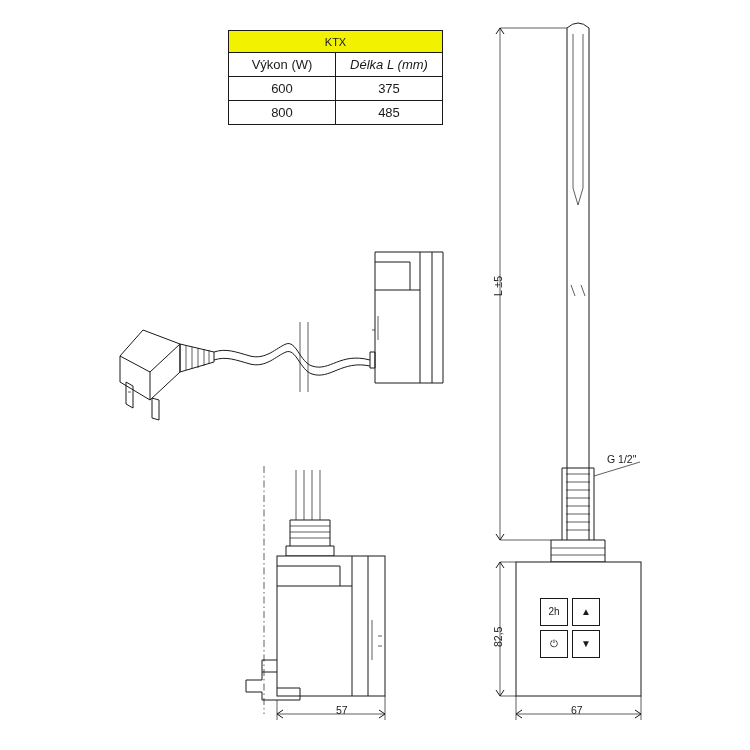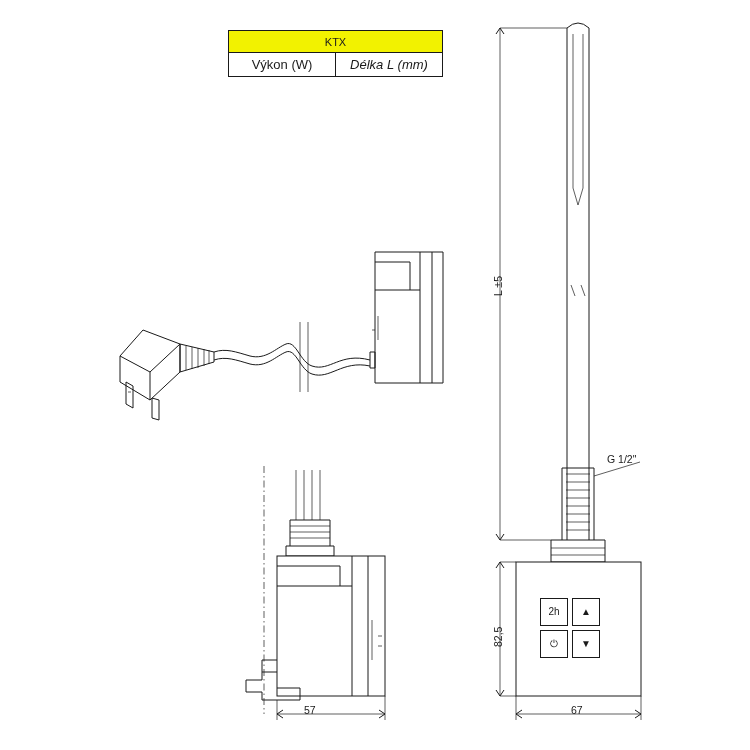--- a/index.html
+++ b/index.html
@@ -67,20 +67,28 @@
 
   <table class="spec-table">
     <tbody>
         <tr>
       <td class="title-cell" colspan="2">KTX</td>
     </tr>
     <tr>
       <th class="col-a">Výkon (W)</th>
       <th class="col-b">Délka L (mm)</th>
     </tr>
+    <tr>
+      <td>600</td>
+      <td>375</td>
+    </tr>
+    <tr>
+      <td>800</td>
+      <td>485</td>
+    </tr>
   </tbody>
     </table>
 
   <svg viewBox="0 0 750 750">
 
     <g>
       <path class="s" d="M567,28 L567,540"></path>
       <path class="s" d="M589,28 L589,540"></path>
       <path class="s" d="M567,28 Q578,18 589,28"></path>
       <path class="thin" d="M573,34 L573,188"></path>
@@ -207,21 +215,21 @@
       <path class="thin" d="M385,696 L385,720"></path>
     </g>
   </svg>
 
   <div class="dim-text rot" style="left:492px;top:296px;">L ±5</div>
 
   <div class="dim-text" style="left:607px;top:453px;">G 1/2"</div>
 
   <div class="dim-text rot" style="left:492px;top:647px;">82,5</div>
 
-  <div class="dim-text" style="left:304px;top:704px;">57</div>
+  <div class="dim-text" style="left:336px;top:704px;">57</div>
 
   <div class="dim-text" style="left:571px;top:704px;">67</div>
 
   <div class="keypad">
     <div class="key k1">2h</div>
     <div class="key k2">▲</div>
     <div class="key k3">⏻</div>
     <div class="key k4">▼</div>
   </div>
 

